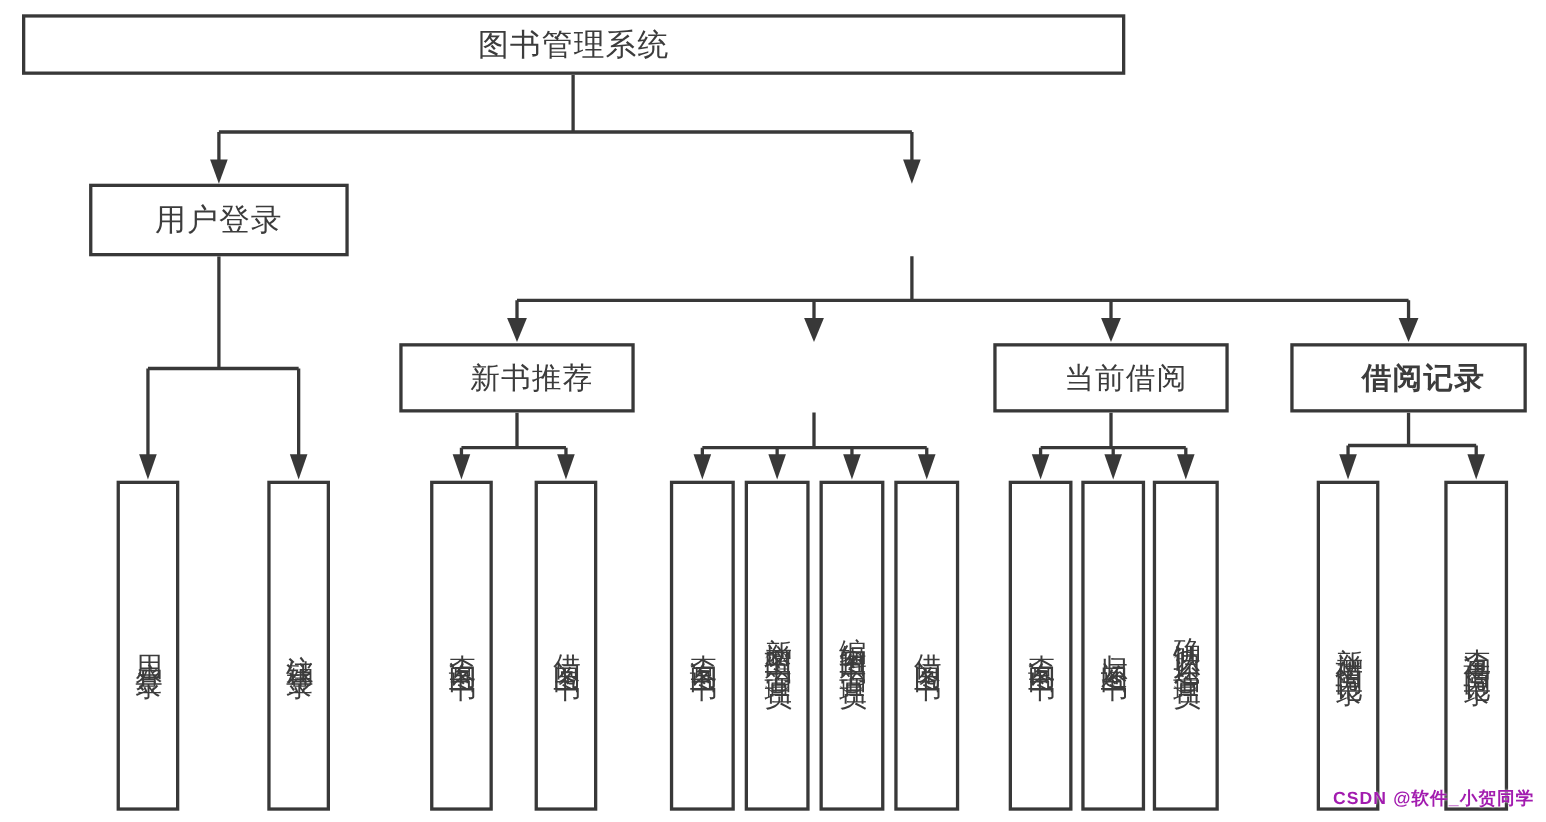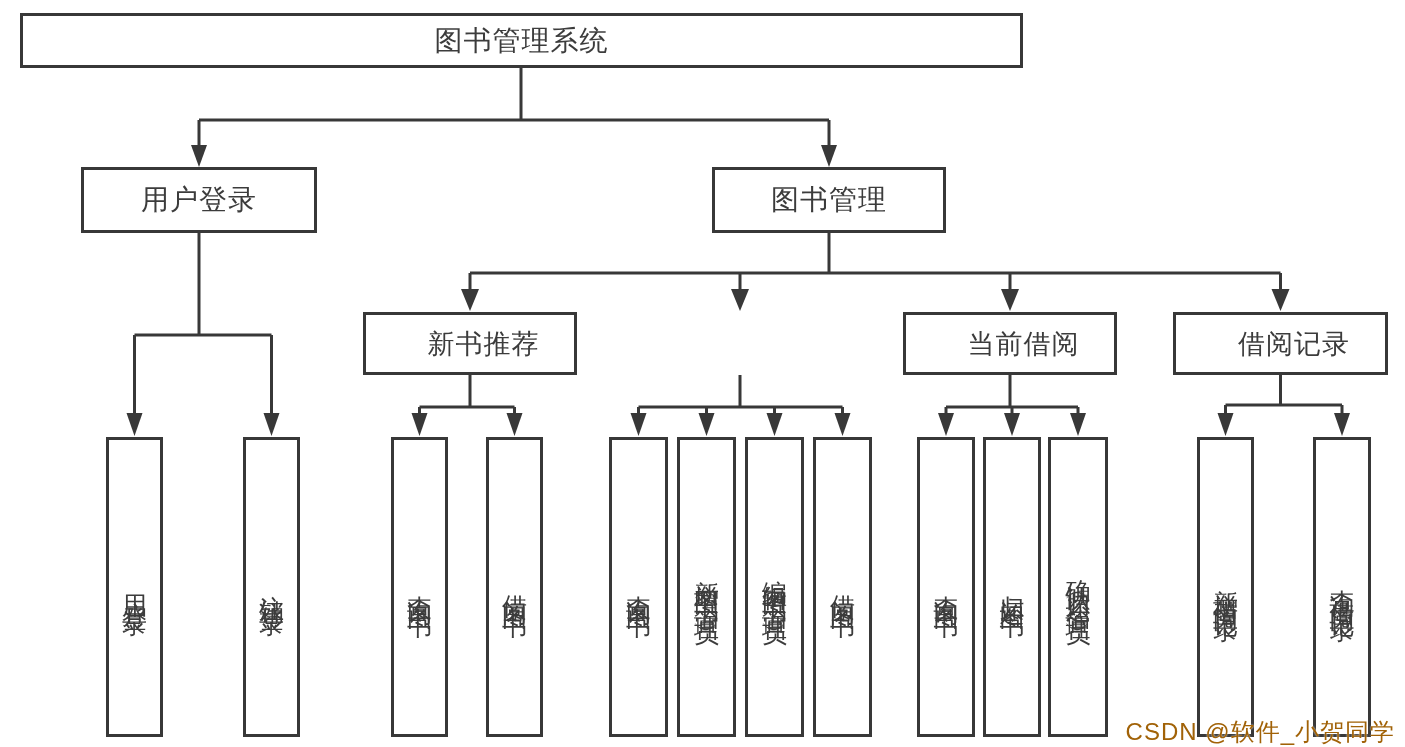--- a/index.html
+++ b/index.html
@@ -28,40 +28,41 @@
   }
 
   
   #n-root     { left:20px;  top:13px;  width:1003px; height:55px; }
   #n-login    { left:81px;  top:167px; width:236px;  height:66px; }
   #n-mgmt     { left:712px; top:167px; width:234px;  height:66px; }
 
   #n-rec      { left:363px;  top:312px; width:214px; height:63px; }
   #n-borrow   { left:633px;  top:312px; width:214px; height:63px; }
   #n-current  { left:903px;  top:312px; width:214px; height:63px; }
-  #n-records  { left:1173px; top:312px; width:215px; height:63px; }
+  #n-records  { left:1173px; top:312px; width:215px; height:63px;font-weight:bold; }
 
   #l-login-1   { left:106px;  width:57px; }
   #l-login-2   { left:243px;  width:57px; }
   #l-rec-1     { left:391px;  width:57px; }
   #l-rec-2     { left:486px;  width:57px; }
   #l-borrow-1  { left:609px;  width:59px; }
   #l-borrow-2  { left:677px;  width:59px; }
   #l-borrow-3  { left:745px;  width:59px; }
   #l-borrow-4  { left:813px;  width:59px; }
   #l-current-1 { left:917px;  width:58px; }
   #l-current-2 { left:983px;  width:58px; }
   #l-current-3 { left:1048px; width:60px; }
   #l-records-1 { left:1197px; width:57px; }
   #l-records-2 { left:1313px; width:58px; }
 
   .watermark {
     position:absolute; right:10px; top:716px; z-index:3;
-    font-size:24px; color:#a16207; letter-spacing:1px;
+    font-size:16px; color:#a21caf; letter-spacing:1px;
     text-shadow:0 0 2px #ffffff;
+    font-weight:bold;
   }
 </style>
 </head>
 <body>
 
 <div class="canvas">
 
   <svg class="wires" viewBox="0 0 1405 747" fill="none" stroke="#383838" stroke-width="3">
 
     <g>
@@ -112,23 +113,20 @@
     </g>
   </svg>
 
   <div class="node h" id="n-root">
     <span>图书管理系统</span>
   </div>
 
   <div class="node h" id="n-login">
     <span>用户登录</span>
   </div>
-  <div class="node h" id="n-mgmt">
-    <span>图书管理</span>
-  </div>
 
   <div class="node h2" id="n-rec">
     <span>新书推荐</span>
   </div>
   <div class="node h2" id="n-current">
     <span>当前借阅</span>
   </div>
   <div class="node h2" id="n-records">
     <span>借阅记录</span>
   </div>

